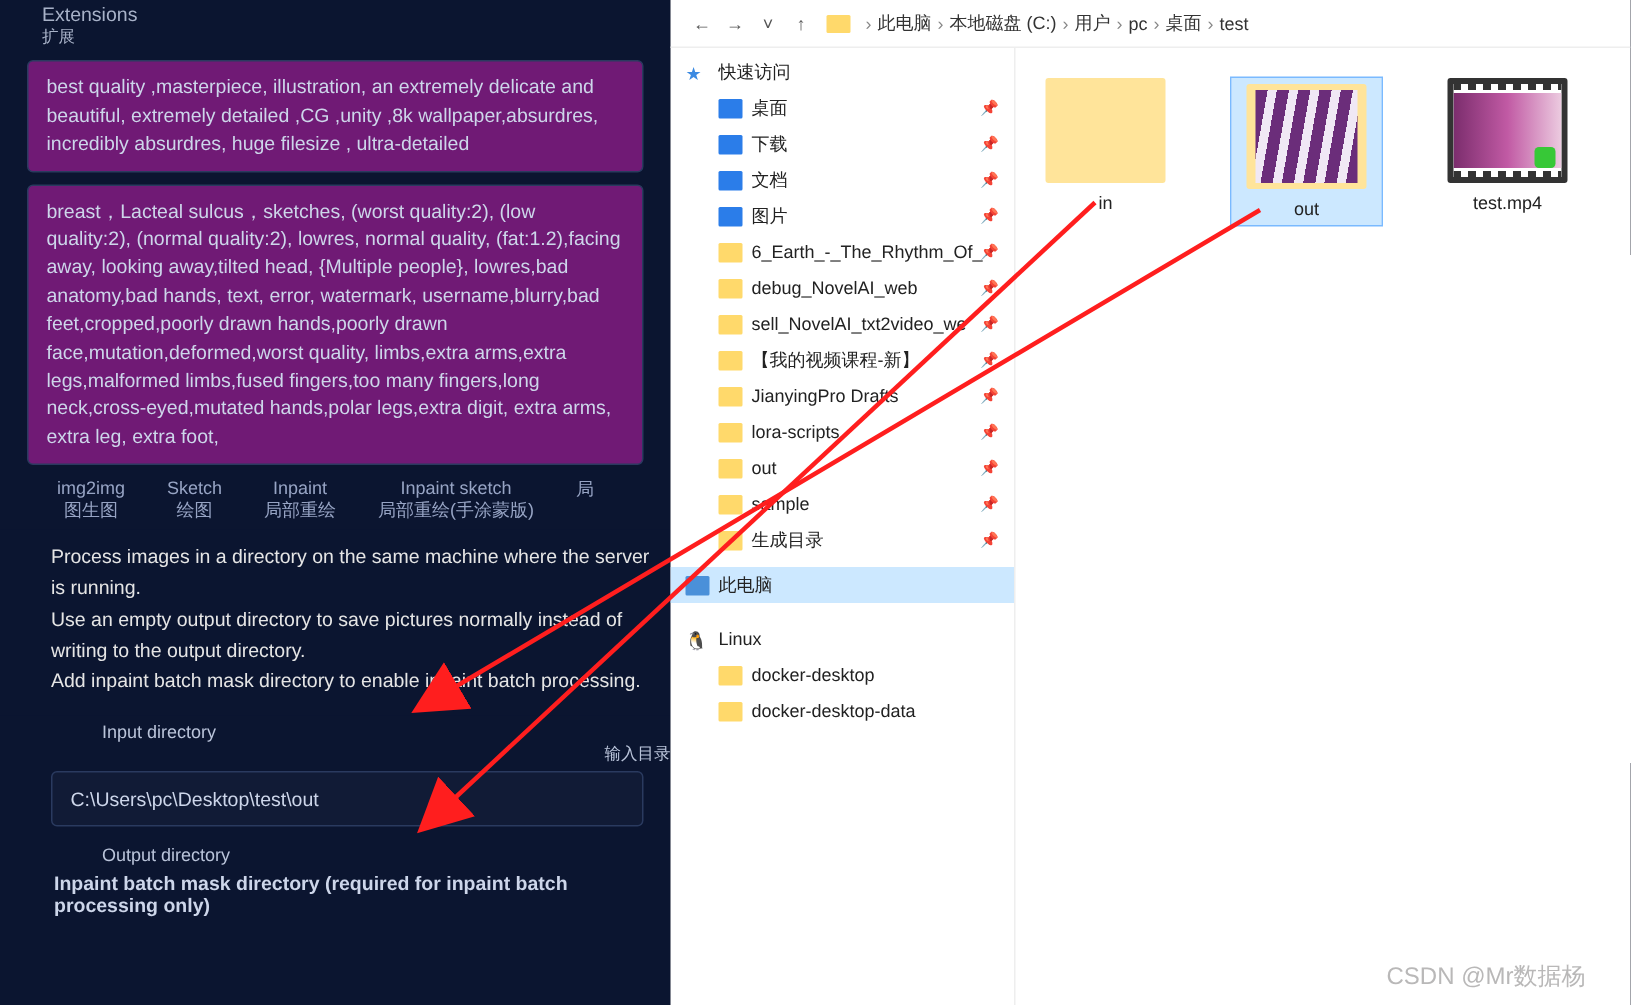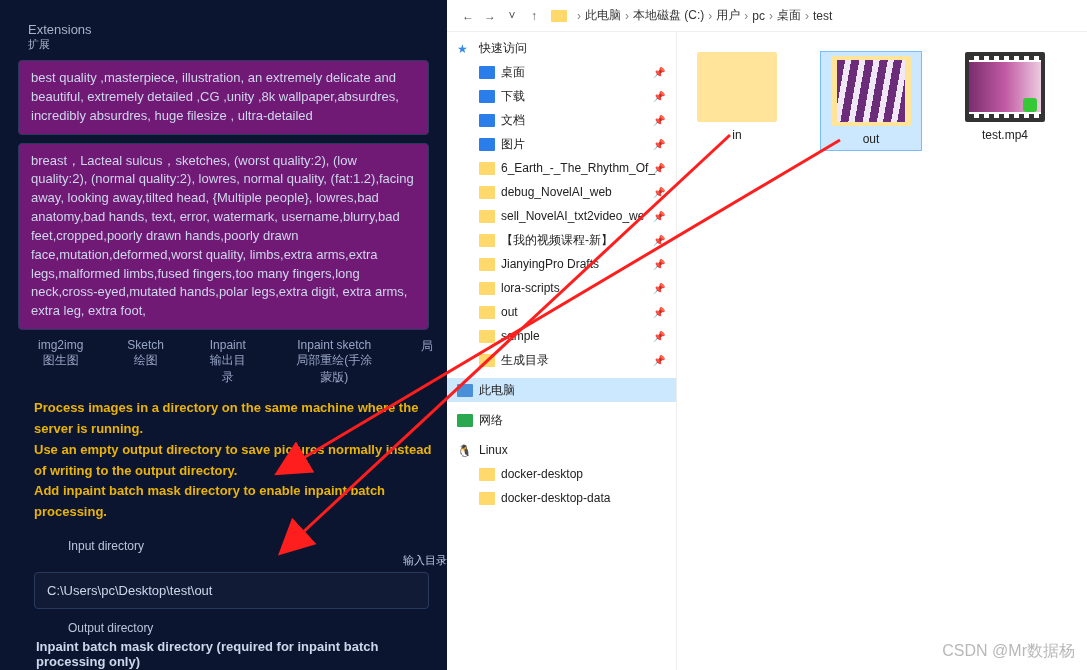--- a/index.html
+++ b/index.html
@@ -1,29 +1,29 @@
 <!DOCTYPE html>
 <html><head>
 <meta charset="utf-8">
 <style>
   * { margin:0; padding:0; box-sizing:border-box; }
   body { font-family: "Microsoft YaHei", Arial, sans-serif; width:1087px; height:670px; overflow:hidden; position:relative; background:#0a1020; }
 
   
   .left-panel { position:absolute; left:0; top:0; width:447px; height:670px; background:#0b1530; color:#c7cfe0; }
-  .sect-title { color:#a8b2c8; padding:2px 0 0 28px; font-size:13px;margin-top:20px; }
+  .sect-title { color:#a8b2c8; padding:2px 0 0 28px; font-size:13px; }
   .sect-title small { display:block; font-size:11px; }
 
   .prompt-box { margin:8px 18px; padding:8px 12px; border:1px solid #2a3a5f; border-radius:4px; background:#701a75; font-size:13px; line-height:1.45; color:#cdd6ea; }
 
-  .tabs { display:flex; border-bottom:0px solid #2a3a5f; margin:2px 0 4px 24px; color:#97a4c4; font-size:12px;gap:16px; }
+  .tabs { display:flex; border-bottom:0px solid #2a3a5f; margin:2px 0 4px 24px; color:#97a4c4; font-size:12px; }
   .tab { padding:0 14px; text-align:center; }
   .tab .cn { display:block; font-size:12px; }
 
-  .helptext { background:#0b1530; color:#eab308; font-size:13px; line-height:1.6; padding:8px 14px 12px 34px; font-weight:bold; }
+  .helptext { background:#0b1530; color:#e5e5e5; font-size:13px; line-height:1.6; padding:8px 14px 12px 34px; font-weight:normal; }
 
   .field-label { color:#bac4da; font-size:12px; padding:4px 0 0 36px;margin-left:32px; }
   .field-label small { display:block; font-size:11px;text-align:right; }
   .text-input { margin:4px 18px 8px 34px; padding:10px 12px; border:1px solid #2a3a5f; border-radius:4px; background:#111b36; color:#cdd6ea; font-size:13px; }
 
   .label-only { color:#cdd6ea; font-size:13px; font-weight:bold; padding:4px 0 0 36px; }
 
   
   .explorer { position:absolute; left:447px; top:0; right:0; height:670px; background:#fff; color:#222; font-size:12px; }
   .addr-bar { height:32px; display:flex; align-items:center; padding:0 10px; border-bottom:1px solid #eee; }
@@ -54,38 +54,38 @@
   .thumb.video::before, .thumb.video::after{content:"";position:absolute;left:0;right:0;height:8px;background:repeating-linear-gradient(90deg,#333 0 5px,#fff 5px 10px);}
   .thumb.video::before{top:-4px}.thumb.video::after{bottom:-4px}
   .thumb.video .vimg{position:absolute;top:6px;left:0;right:0;bottom:6px;background:linear-gradient(90deg,#7b2d6d,#c15aa4,#eccbe0);}
   .thumb.video .play{position:absolute;right:4px;bottom:6px;width:14px;height:14px;background:#37c837;border-radius:3px;}
   .thumb.out .stripes{position:absolute;top:4px;left:6px;right:6px;bottom:4px;background:repeating-linear-gradient(100deg,#6b2d7a 0 8px,#f0e8f5 8px 14px);}
   .file-name{font-size:12px;color:#222;}
 
   
   .arrows{position:absolute;pointer-events:none;left:0;top:0;width:1087px;height:670px;}
 
-  .watermark{position:absolute;right:12px;bottom:8px;color:#b9b8b8;font-size:16px;font-family:Arial;}
+  .watermark{position:absolute;right:30px;bottom:8px;color:#b9b8b8;font-size:16px;font-family:Arial;}
 </style>
 </head>
 <body>
 
 <div class="left-panel">
   <div class="sect-title">
     <span>Extensions</span>
     <small>扩展</small>
   </div>
 
   <div class="prompt-box">best quality ,masterpiece, illustration, an extremely delicate and beautiful, extremely detailed ,CG ,unity ,8k wallpaper,absurdres, incredibly absurdres, huge filesize , ultra-detailed</div>
   <div class="prompt-box">breast，Lacteal sulcus，sketches, (worst quality:2), (low quality:2), (normal quality:2), lowres, normal quality, (fat:1.2),facing away, looking away,tilted head, {Multiple people}, lowres,bad anatomy,bad hands, text, error, watermark, username,blurry,bad feet,cropped,poorly drawn hands,poorly drawn face,mutation,deformed,worst quality, limbs,extra arms,extra legs,malformed limbs,fused fingers,too many fingers,long neck,cross-eyed,mutated hands,polar legs,extra digit, extra arms, extra leg, extra foot,</div>
 
   <div class="tabs">
     <div class="tab"><span>img2img</span><span class="cn">图生图</span></div>
     <div class="tab"><span>Sketch</span><span class="cn">绘图</span></div>
-    <div class="tab"><span>Inpaint</span><span class="cn">输出目录</span></div>
+    <div class="tab"><span>Inpaint</span><span class="cn">局部重绘</span></div>
     <div class="tab"><span>Inpaint sketch</span><span class="cn">局部重绘(手涂蒙版)</span></div>
     <div class="tab"><span>局</span></div>
   </div>
 
   <div class="helptext">
     <div>Process images in a directory on the same machine where the server is running.</div>
     <div>Use an empty output directory to save pictures normally instead of writing to the output directory.</div>
     <div>Add inpaint batch mask directory to enable inpaint batch processing.</div>
   </div>
 
@@ -195,24 +195,20 @@
           <span class="icn yellow"></span>
           <span>生成目录</span>
           <span class="pin">📌</span>
         </div>
       <div style="height:6px"></div>
       <div class="tree-row sel">
           <span class="icn pc"></span>
           <span>此电脑</span>
         </div>
       <div style="height:6px"></div>
-      <div class="tree-row">
-          <span class="icn net"></span>
-          <span>网络</span>
-        </div>
       <div style="height:6px"></div>
       <div class="tree-row">
           <span class="icn" style="background:none">🐧</span>
           <span>Linux</span>
         </div>
       <div class="tree-row sub">
           <span class="icn yellow"></span>
           <span>docker-desktop</span>
         </div>
       <div class="tree-row sub">

